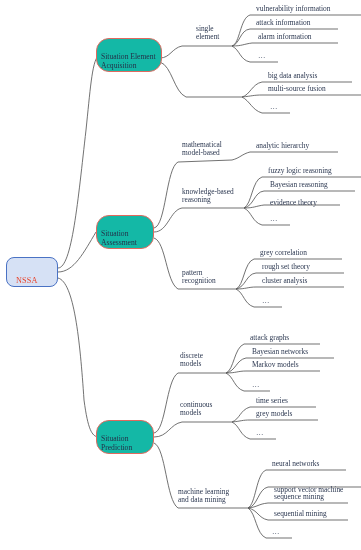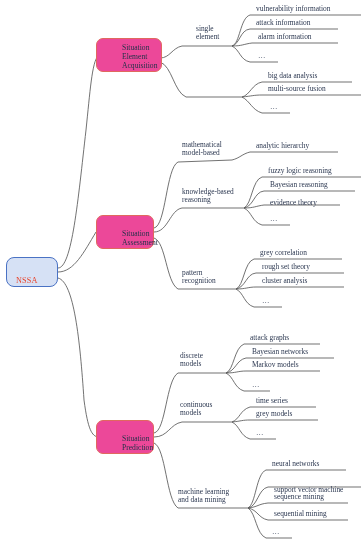--- a/index.html
+++ b/index.html
@@ -22,26 +22,26 @@
   .root-node{
     background:#d6e1f5;
     border:1.2px solid #4a72c4;
     border-radius:8px;
     color:#e8442c;
     font-size:8.2px;
     padding-left:9px;
     letter-spacing:.2px;
   }
   .branch-node{
-    background:#ec4899;
+    background:#14b8a6;
     border:1.2px solid #e0695e;
-    border-radius:7px;
+    border-radius:13px;
     color:#24324a;
     font-size:7.6px;
-    padding-left:25px;
+    padding-left:4px;
   }
   .sub-label{
     color:#2b3750;
     font-size:7.4px;
     background:transparent;
     padding:0;
   }
   .leaf-label{
     color:#2b3750;
     font-size:7.4px;

